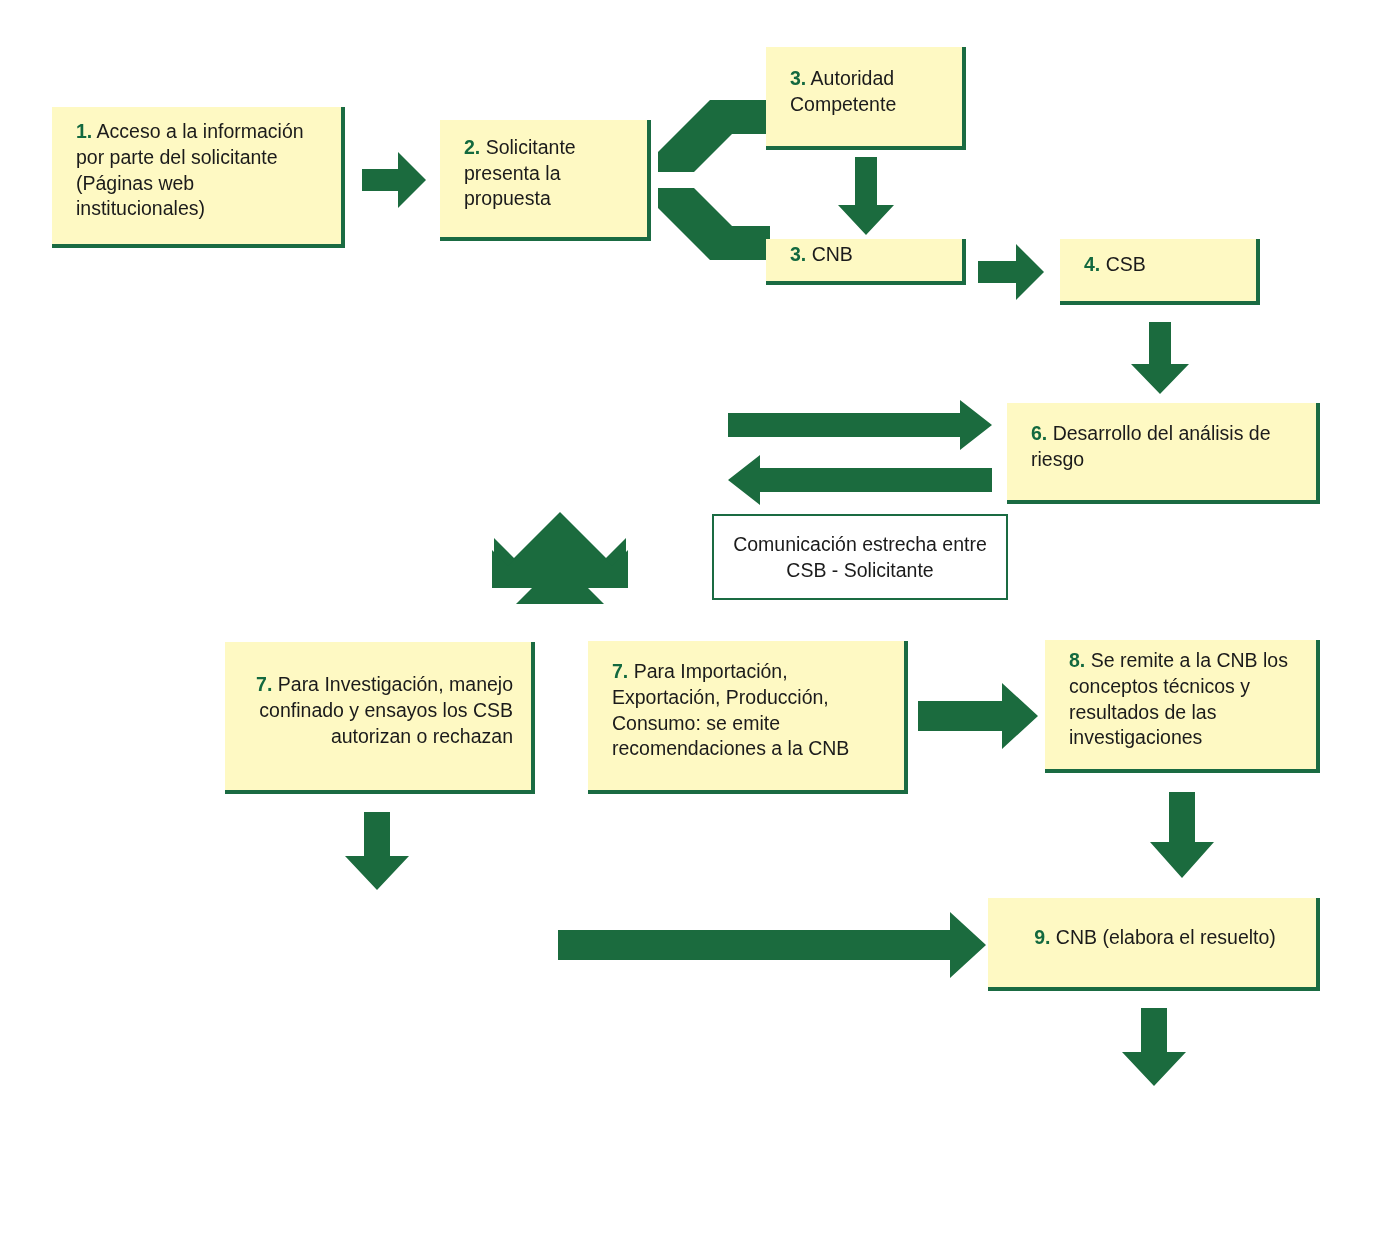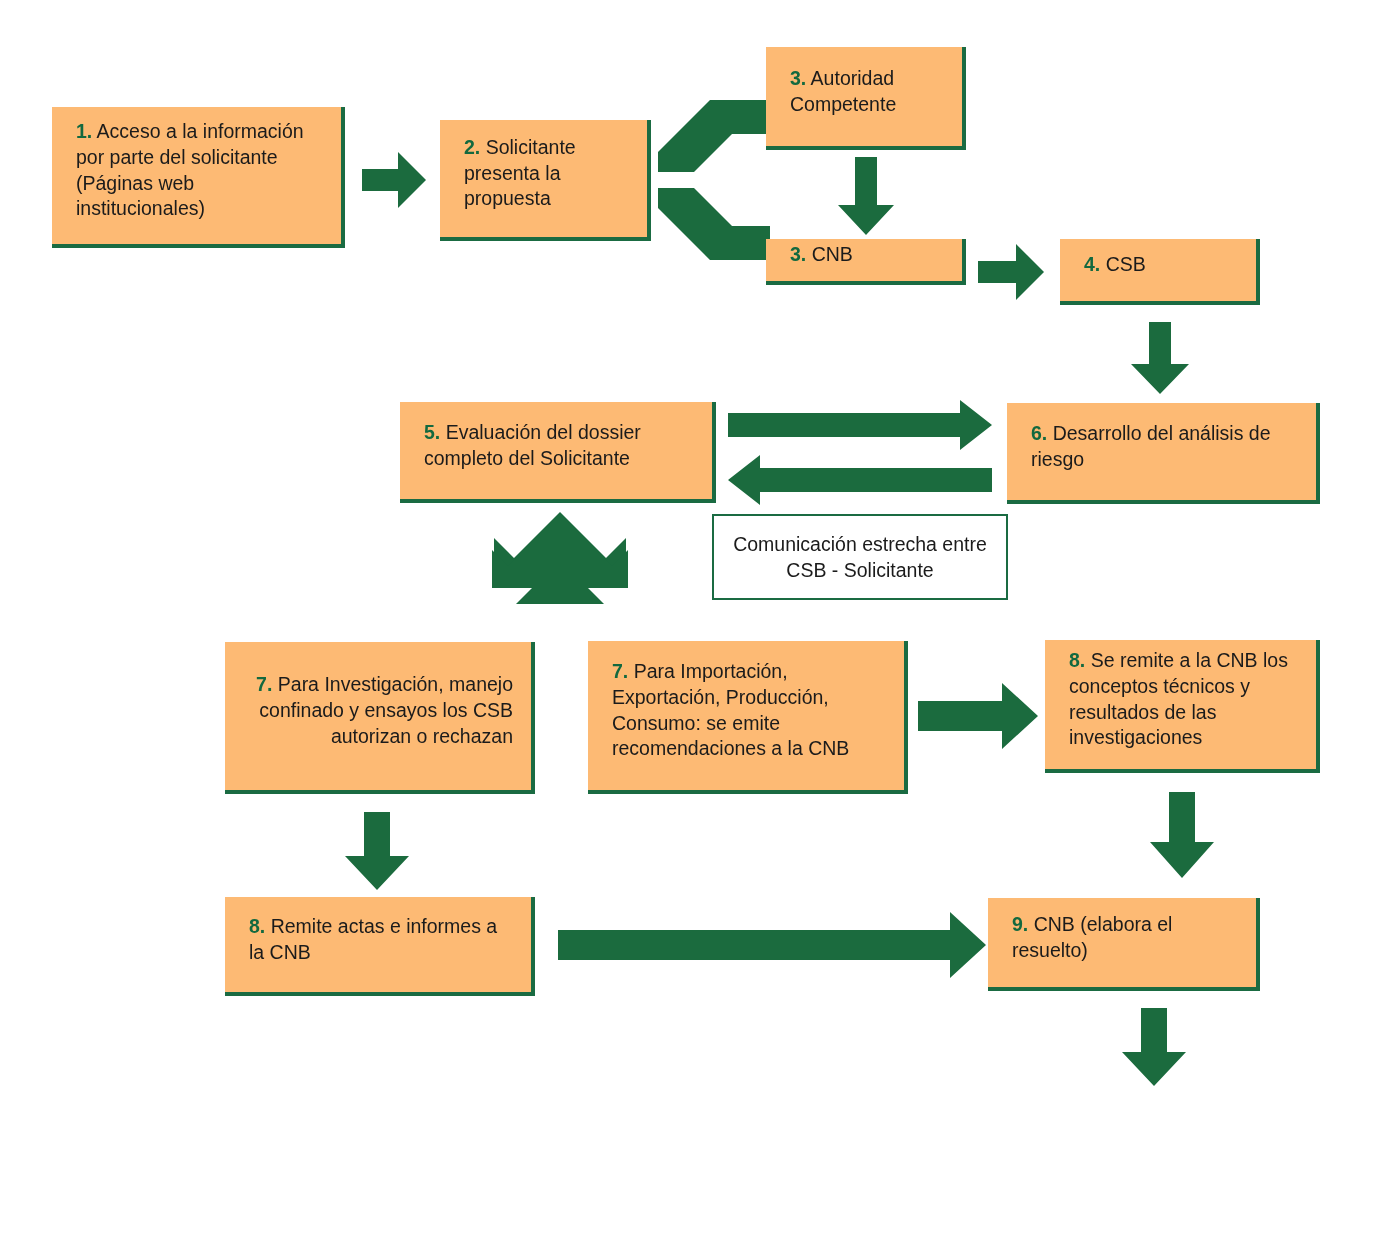--- a/index.html
+++ b/index.html
@@ -13,21 +13,21 @@
     position: relative;
     width: 1376px;
     height: 1245px;
     overflow: hidden;
     background: #ffffff;
   }
 
   
   .node {
     position: absolute;
-    background: #fdba74;
+    background: #fef9c3;
     border-right: 4px solid #1a6b42;
     border-bottom: 4px solid #1a6b42;
     display: flex;
     align-items: center;
     padding: 6px 18px 16px 24px;
   }
   .node .txt {
     font-size: 19.5px;
     line-height: 1.33;
     color: #1b1b1b;
@@ -120,25 +120,20 @@
       <span class="num">4.</span><span> CSB</span>
     </div>
   </div>
 
   <div class="arrow" style="left:1131px; top:322px;">
     <svg width="58" height="72" viewBox="0 0 58 72">
       <polygon points="18,0 40,0 40,42 58,42 29,72 0,42 18,42" fill="#1b6b3e"></polygon>
     </svg>
   </div>
 
-  <div class="node" style="left:400px; top:402px; width:316px; height:101px;">
-    <div class="txt">
-      <span class="num">5.</span><span> Evaluación del dossier completo del Solicitante</span>
-    </div>
-  </div>
 
   <div class="arrow" style="left:728px; top:400px;">
     <svg width="264" height="50" viewBox="0 0 264 50">
       <polygon points="0,13 232,13 232,0 264,25 232,50 232,37 0,37" fill="#1b6b3e"></polygon>
     </svg>
   </div>
 
   <div class="arrow" style="left:728px; top:455px;">
     <svg width="264" height="50" viewBox="0 0 264 50">
       <polygon points="264,13 32,13 32,0 0,25 32,50 32,37 264,37" fill="#1b6b3e"></polygon>
@@ -191,33 +186,28 @@
       <polygon points="19,0 45,0 45,44 64,44 32,78 0,44 19,44" fill="#1b6b3e"></polygon>
     </svg>
   </div>
 
   <div class="arrow" style="left:1150px; top:792px;">
     <svg width="64" height="86" viewBox="0 0 64 86">
       <polygon points="19,0 45,0 45,50 64,50 32,86 0,50 19,50" fill="#1b6b3e"></polygon>
     </svg>
   </div>
 
-  <div class="node" style="left:225px; top:897px; width:310px; height:99px;">
-    <div class="txt">
-      <span class="num">8.</span><span> Remite actas e informes a la CNB</span>
-    </div>
-  </div>
 
   <div class="arrow" style="left:558px; top:912px;">
     <svg width="428" height="66" viewBox="0 0 428 66">
       <polygon points="0,18 392,18 392,0 428,33 392,66 392,48 0,48" fill="#1b6b3e"></polygon>
     </svg>
   </div>
 
-  <div class="node center" style="left:988px; top:898px; width:272px; height:93px;">
+  <div class="node center" style="left:988px; top:898px; width:332px; height:93px;text-align:center;">
     <div class="txt">
       <span class="num">9.</span><span> CNB (elabora el resuelto)</span>
     </div>
   </div>
 
   <div class="arrow" style="left:1122px; top:1008px;">
     <svg width="64" height="78" viewBox="0 0 64 78">
       <polygon points="19,0 45,0 45,44 64,44 32,78 0,44 19,44" fill="#1b6b3e"></polygon>
     </svg>
   </div>

